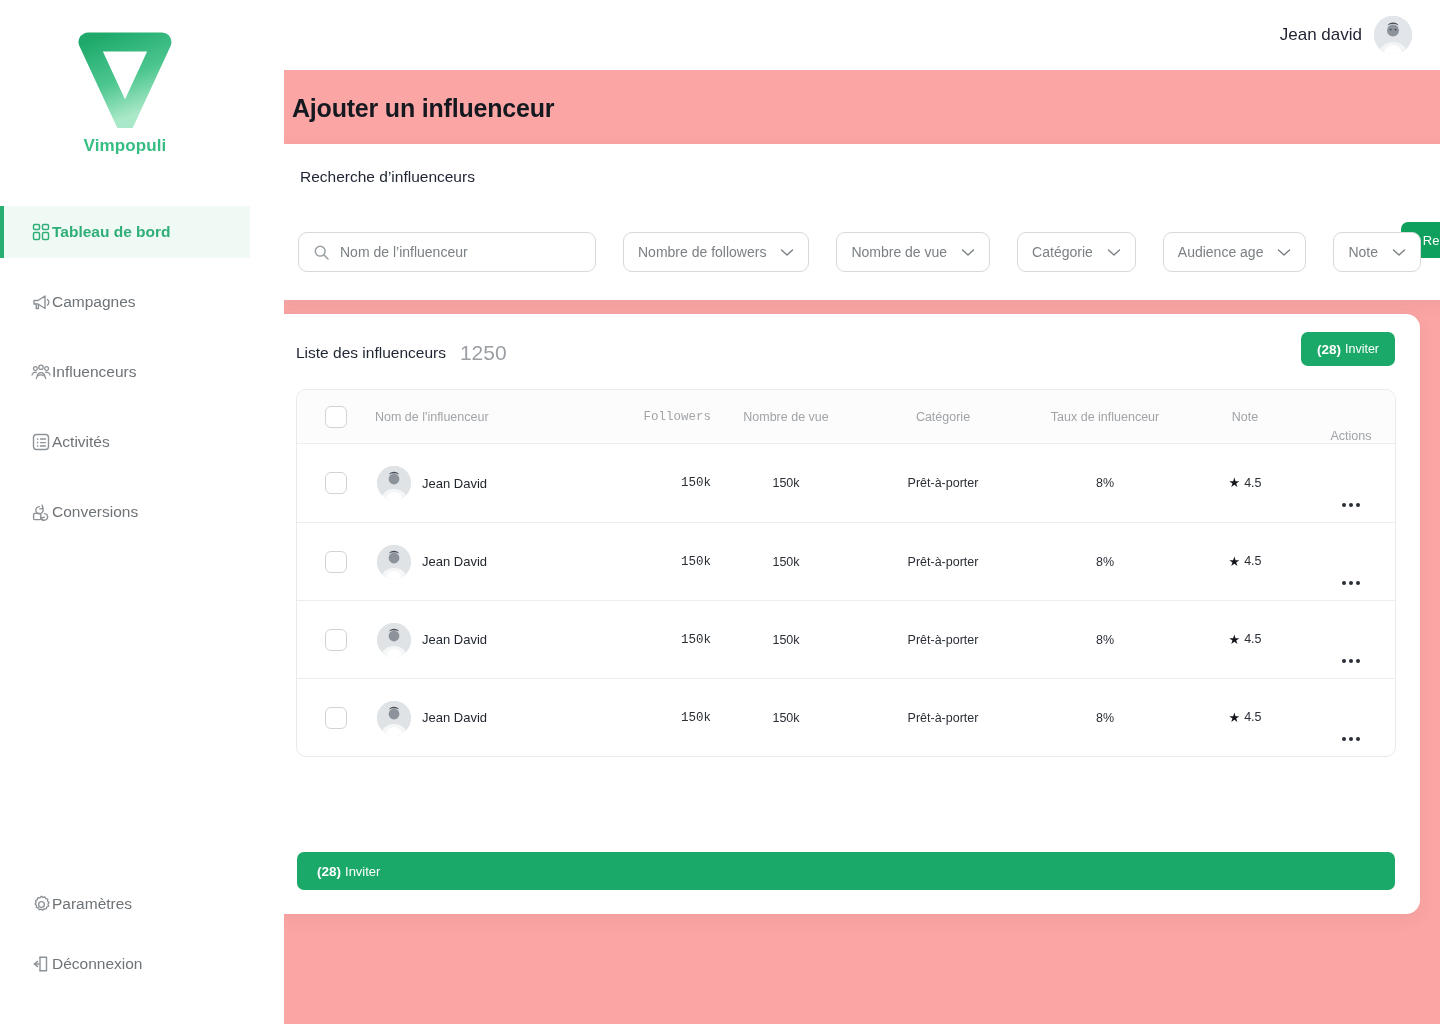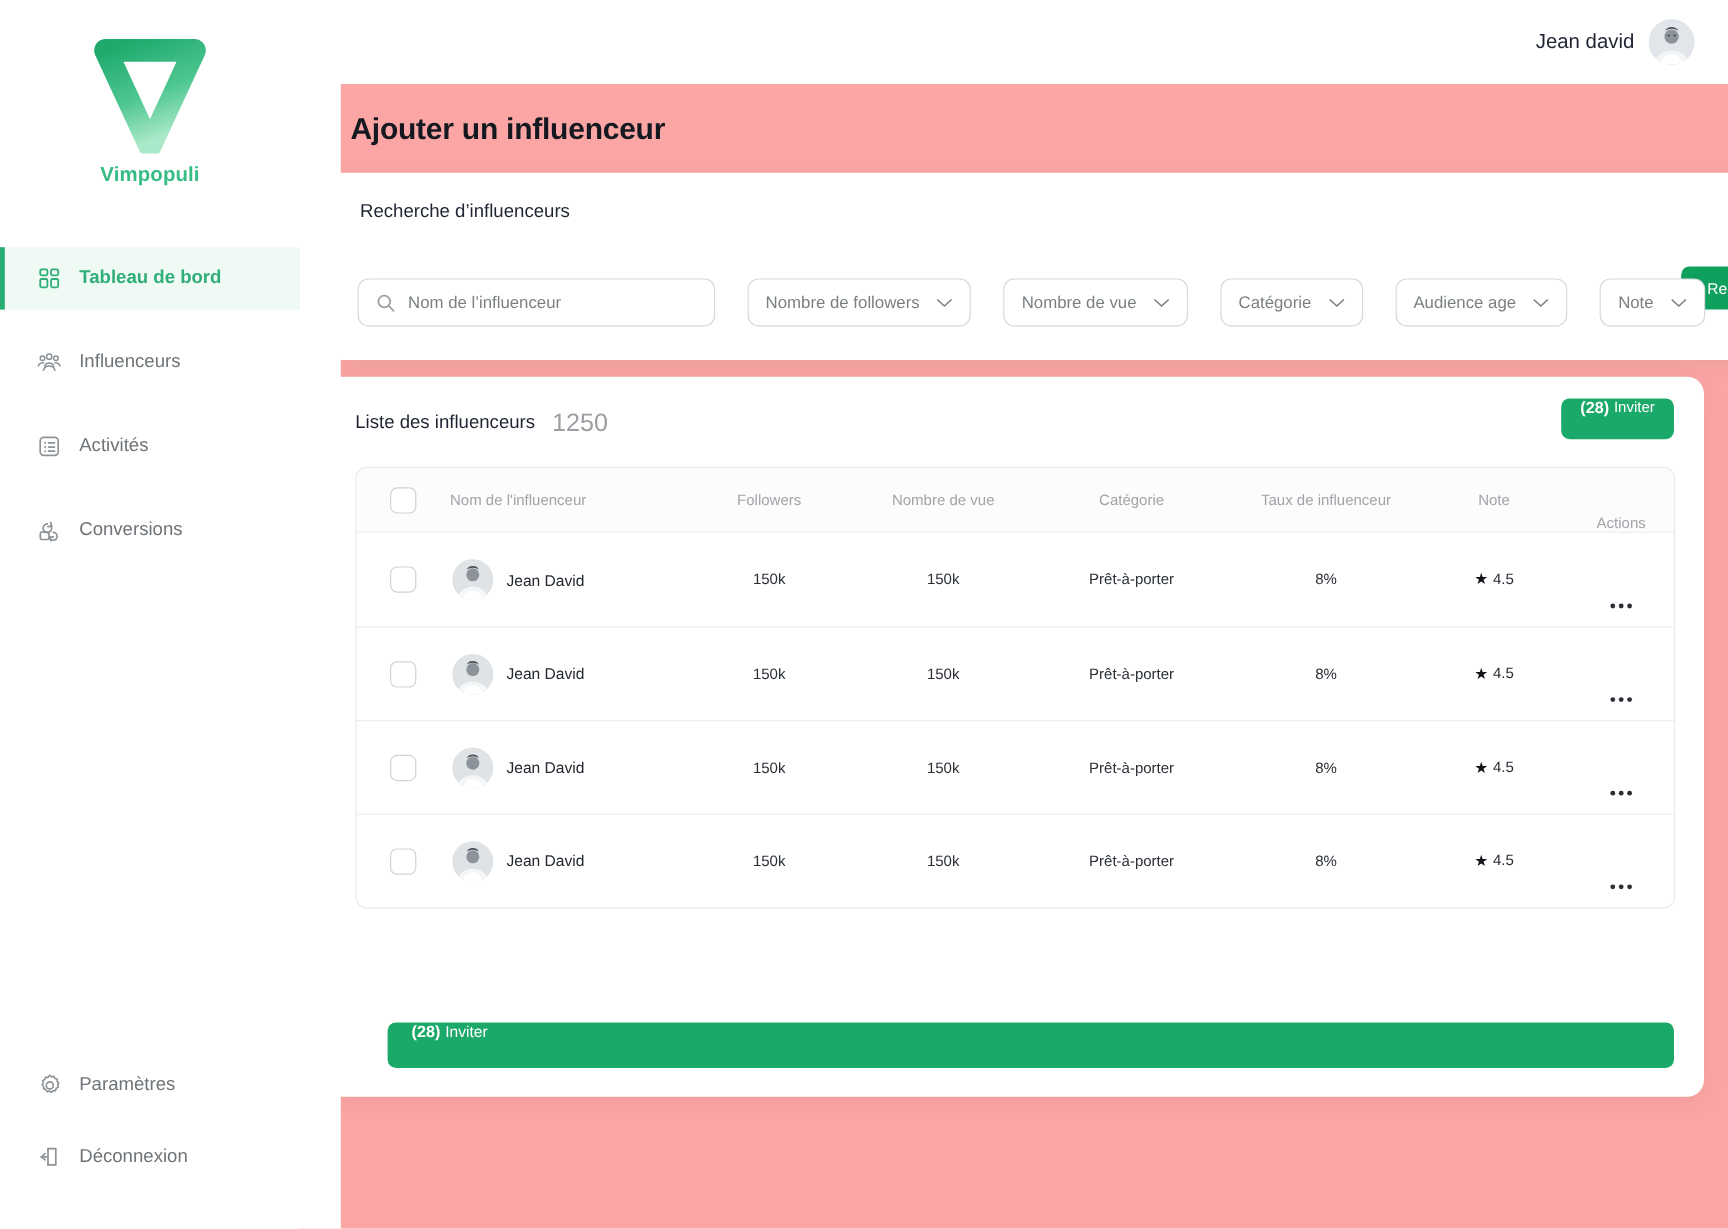--- a/index.html
+++ b/index.html
@@ -47,21 +47,20 @@
 
   .nav-top { position: absolute; top: 206px; left: 0; width: 250px; }
   .nav-bottom { position: absolute; top: 878px; left: 0; width: 250px; }
 
   .nav-item {
     position: relative;
     display: flex;
     align-items: center;
     height: 52px;
     padding-left: 30px;
-    gap: 14px;
     cursor: pointer;
     color: #6e7377;
     font-size: 15.5px;
   }
   .nav-item + .nav-item { margin-top: 18px; }
   .nav-bottom .nav-item + .nav-item { margin-top: 8px; }
 
   .nav-item .nav-ico {
     width: 22px; height: 22px;
     display: flex; align-items: center; justify-content: center;
@@ -205,23 +204,22 @@
     background: #1aa968;
     color: #ffffff;
     border: none;
     border-radius: 7px;
     height: 34px;
     padding: 0 16px;
     font-size: 12.5px;
     font-family: "Liberation Sans", sans-serif;
     cursor: pointer;
     display: flex;
-    align-items: flex-start;
+    align-items: center;
     gap: 4px;
-    margin-left: 26px;
   }
   .btn-invite .count { font-weight: bold; font-size: 13.5px; }
   .btn-invite.top { position: absolute; right: 25px; top: 18px; }
   .btn-invite.bottom { position: absolute; left: 25px; top: 538px; height: 38px; padding: 0 20px; font-size: 13px; }
 
   
   .table {
     position: absolute;
     left: 24px; top: 75px;
     width: 1100px;
@@ -238,21 +236,21 @@
   .trow.header {
     height: 54px;
     background: #fcfcfc;
     border-bottom: 1px solid #eceef0;
   }
   .trow.data + .trow.data { border-top: 1px solid #ededef; }
   .trow.data:first-of-type { border-top: none; }
 
   .c-check { width: 78px; display: flex; justify-content: center; align-items: center; flex: 0 0 78px; }
   .c-name  { width: 196px; flex: 0 0 196px; }
-  .c-foll  { width: 140px; flex: 0 0 140px; text-align: center; }
+  .c-foll  { width: 140px; flex: 0 0 140px; text-align: right; font-family: Liberation Mono, monospace; }
   .c-views { width: 150px; flex: 0 0 150px; text-align: center; }
   .c-cat   { width: 164px; flex: 0 0 164px; text-align: center; }
   .c-conv  { width: 160px; flex: 0 0 160px; text-align: center; }
   .c-note  { width: 120px; flex: 0 0 120px; text-align: center; }
   .c-act   { width: 92px;  flex: 0 0 92px;  text-align: center; margin-top: 39px; }
 
   .trow.header > div {
     font-size: 12.5px;
     color: #a0a4a8;
     font-weight: normal;
@@ -330,20 +328,30 @@
           <svg width="20" height="20" viewBox="0 0 20 20" fill="none" stroke="#2fae78" stroke-width="1.5">
             <rect x="2.5" y="2.5" width="6" height="5" rx="1.3"></rect>
             <rect x="11.5" y="2.5" width="6" height="5" rx="1.3"></rect>
             <rect x="2.5" y="10.5" width="6" height="7" rx="1.3"></rect>
             <rect x="11.5" y="10.5" width="6" height="7" rx="1.3"></rect>
           </svg>
         </span>
         <span>Tableau de bord</span>
       </div>
 
+      <div class="nav-item">
+        <span class="nav-ico">
+          <svg width="21" height="21" viewBox="0 0 21 21" fill="none" stroke="#8d9296" stroke-width="1.4" stroke-linejoin="round" stroke-linecap="round">
+            <path d="M3 8.5 L3 12 L7 12 L14 16.5 L14 4 L7 8.5 Z"></path>
+            <path d="M5.2 12 L5.2 16.5 L7.4 16.5 L7.4 13.3"></path>
+            <path d="M16.5 7.5 a3.6 3.6 0 0 1 0 5.6"></path>
+          </svg>
+        </span>
+        <span>Campagnes</span>
+      </div>
 
       <div class="nav-item">
         <span class="nav-ico">
           <svg width="22" height="20" viewBox="0 0 22 20" fill="none" stroke="#8d9296" stroke-width="1.25" stroke-linejoin="round" stroke-linecap="round">
             <circle cx="11" cy="5.2" r="2.2"></circle>
             <circle cx="5.4" cy="6.6" r="1.9"></circle>
             <circle cx="16.6" cy="6.6" r="1.9"></circle>
             <path d="M7.2 13.6 a3.9 3.9 0 0 1 7.6 0"></path>
             <path d="M2 13 a3.4 3.4 0 0 1 4.3 -2.6"></path>
             <path d="M20 13 a3.4 3.4 0 0 0 -4.3 -2.6"></path>

